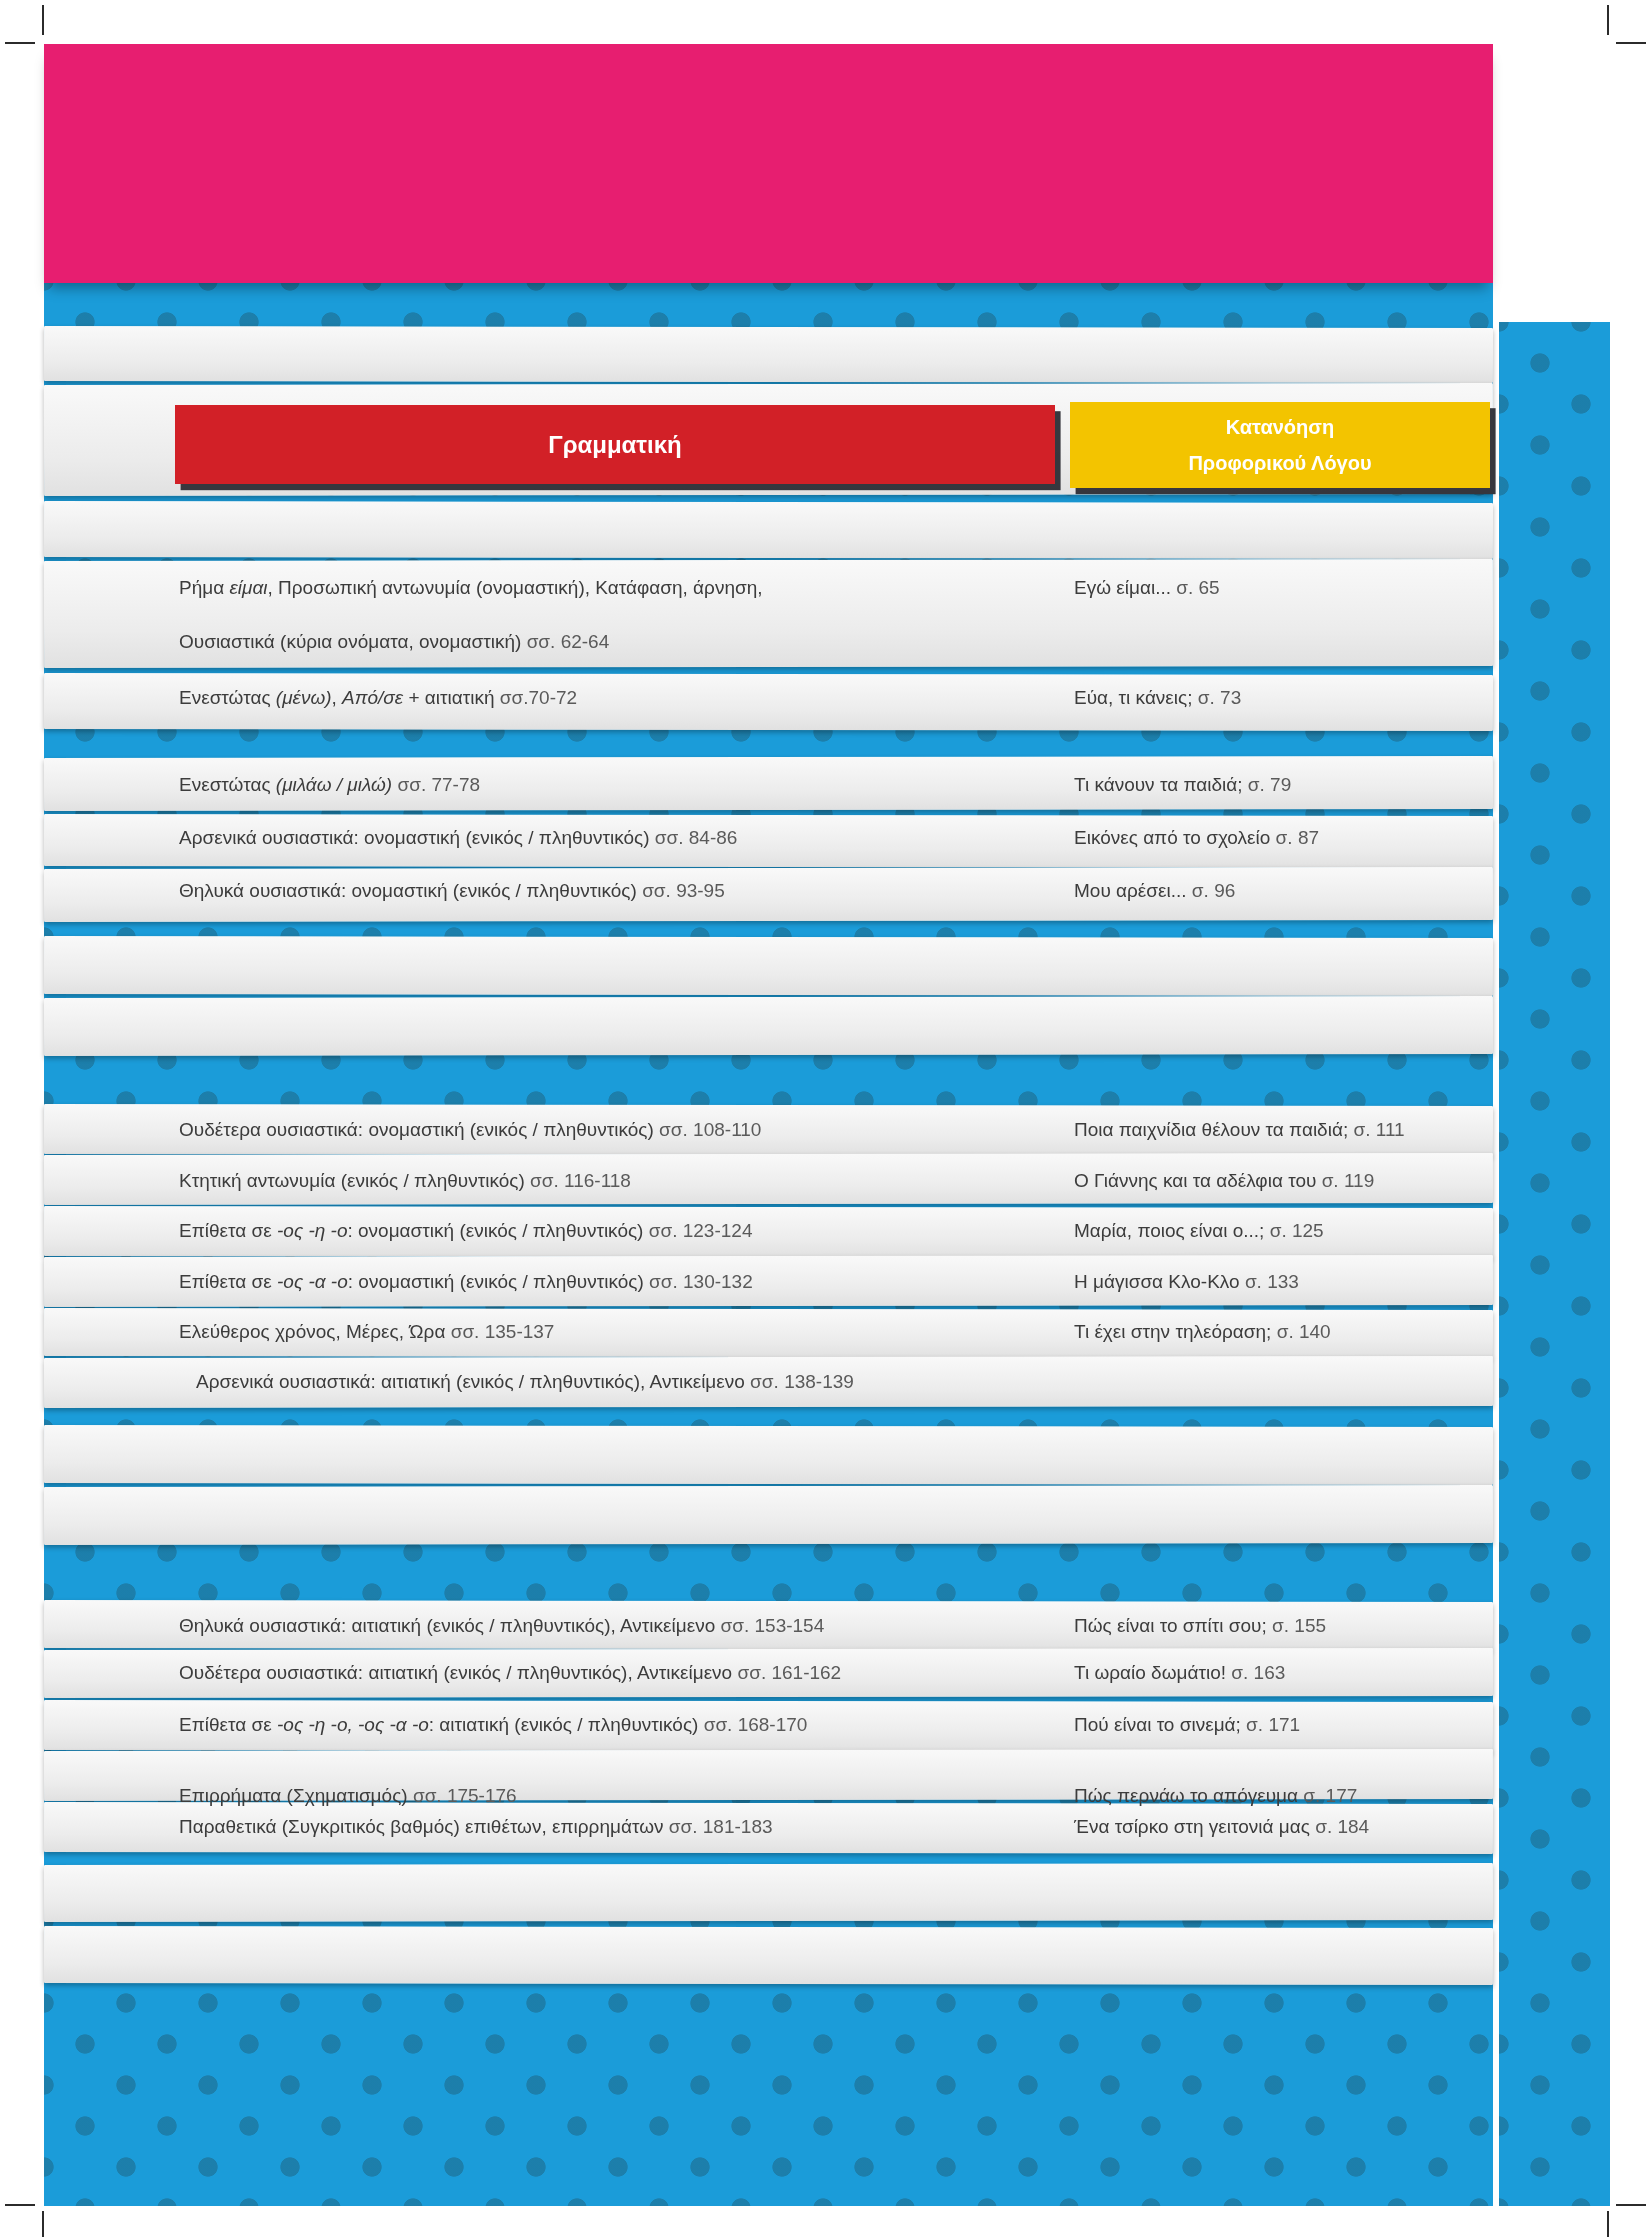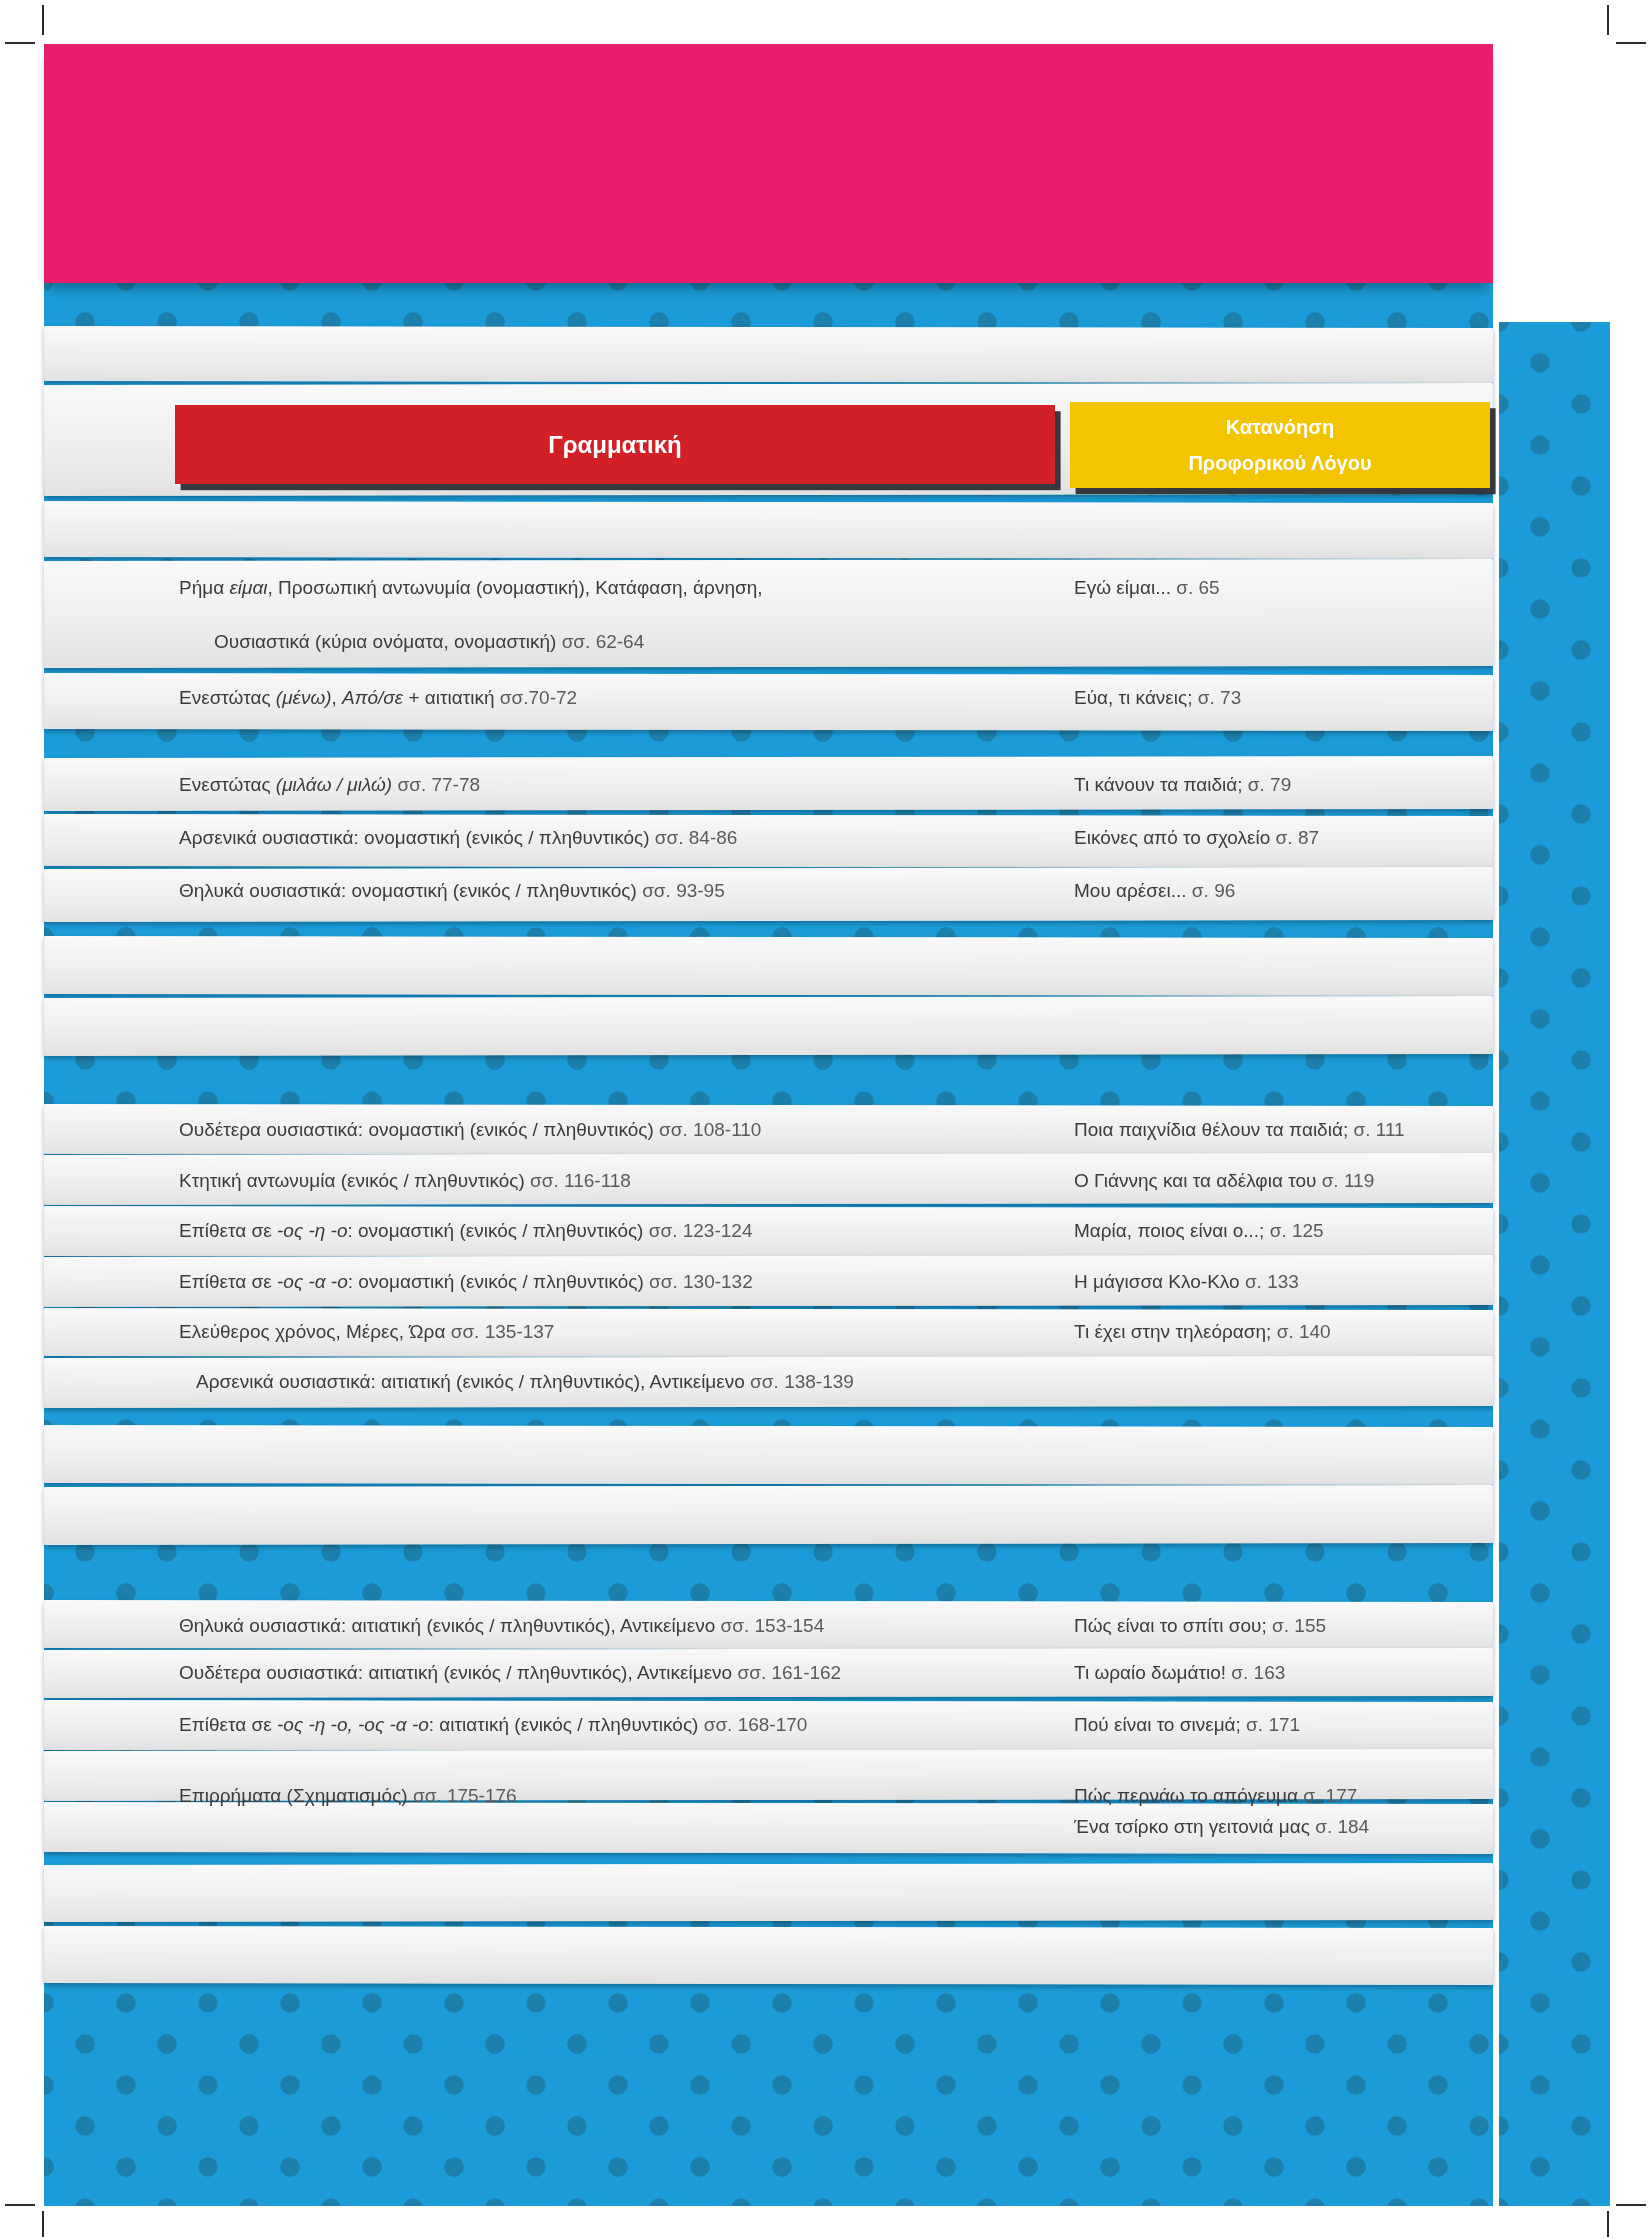--- a/index.html
+++ b/index.html
@@ -114,21 +114,21 @@
   <div class="badge badge-yellow">
     <span>Κατανόηση</span>
     <span>Προφορικού Λόγου</span>
   </div>
 
   <div id="text-layer">
       <div class="toc-line" style="top: 571px;">
         <div class="col-left"><span>Ρήμα </span><span class="it">είμαι</span><span>, Προσωπική αντωνυμία (ονομαστική), Κατάφαση, άρνηση,</span></div>
         <div class="col-right"><span>Εγώ είμαι...</span><span class="pages"> σ. 65</span></div>
       </div>
-      <div class="toc-line" style="top: 625px; margin-left: 35px;">
+      <div class="toc-line" style="top: 625px;">
         <div class="col-left"><span>Ουσιαστικά (κύρια ονόματα, ονομαστική)</span><span class="pages"> σσ. 62-64</span></div>
       </div>
       <div class="toc-line" style="top: 681px;">
         <div class="col-left"><span>Ενεστώτας </span><span class="it">(μένω)</span><span>, </span><span class="it">Από/σε</span><span> + αιτιατική</span><span class="pages"> σσ.70-72</span></div>
         <div class="col-right"><span>Εύα, τι κάνεις;</span><span class="pages"> σ. 73</span></div>
       </div>
       <div class="toc-line" style="top: 768px;">
         <div class="col-left"><span>Ενεστώτας </span><span class="it">(μιλάω / μιλώ)</span><span class="pages"> σσ. 77-78</span></div>
         <div class="col-right"><span>Τι κάνουν τα παιδιά;</span><span class="pages"> σ. 79</span></div>
       </div>
@@ -173,20 +173,21 @@
       </div>
       <div class="toc-line" style="top: 1708px;">
         <div class="col-left"><span>Επίθετα σε </span><span class="it">-ος -η -ο, -ος -α -ο</span><span>: αιτιατική (ενικός / πληθυντικός)</span><span class="pages"> σσ. 168-170</span></div>
         <div class="col-right"><span>Πού είναι το σινεμά;</span><span class="pages"> σ. 171</span></div>
       </div>
       <div class="toc-line" style="top: 1759px; margin-top: 20px;">
         <div class="col-left"><span>Επιρρήματα (Σχηματισμός)</span><span class="pages"> σσ. 175-176</span></div>
         <div class="col-right"><span>Πώς περνάω το απόγευμα</span><span class="pages"> σ. 177</span></div>
       </div>
       <div class="toc-line" style="top: 1810px;">
+        <div class="col-left"><span>Παραθετικά (Συγκριτικός βαθμός) επιθέτων, επιρρημάτων</span><span class="pages"> σσ. 181-183</span></div>
         <div class="col-right"><span>Ένα τσίρκο στη γειτονιά μας</span><span class="pages"> σ. 184</span></div>
       </div>
     </div>
 
   <div class="crop" style="left:5px;top:42px;width:30px;height:1.9px;"></div>
   <div class="crop" style="left:42px;top:5px;width:1.9px;height:30px;"></div>
   <div class="crop" style="left:1616px;top:42px;width:30px;height:1.9px;"></div>
   <div class="crop" style="left:1607px;top:5px;width:1.9px;height:30px;"></div>
   <div class="crop" style="left:5px;top:2204px;width:30px;height:1.9px;"></div>
   <div class="crop" style="left:42px;top:2211px;width:1.9px;height:26px;"></div>

